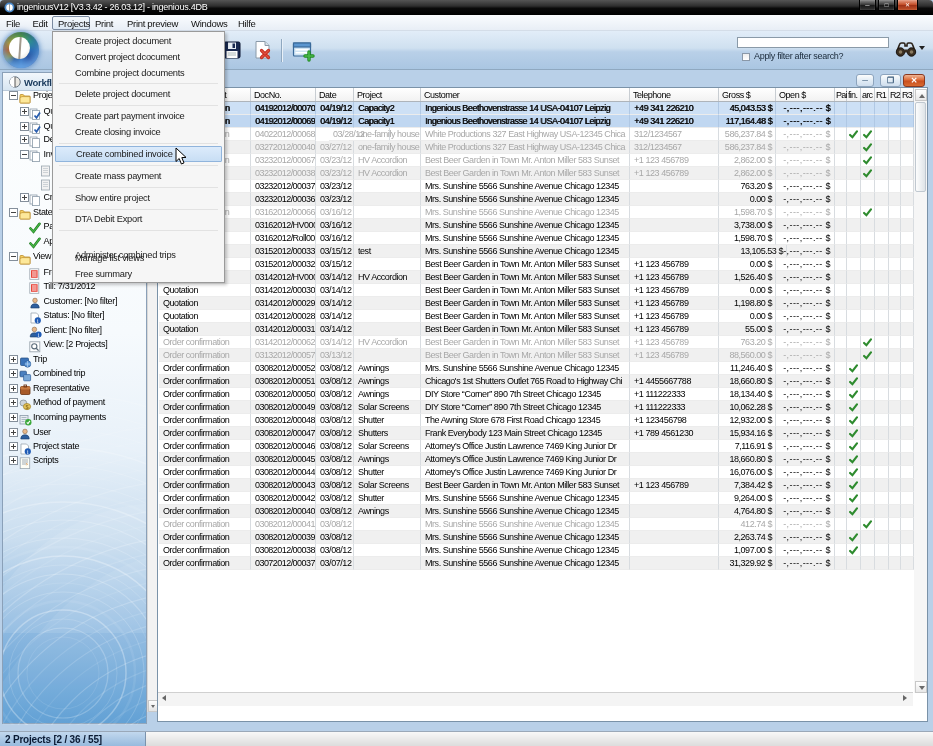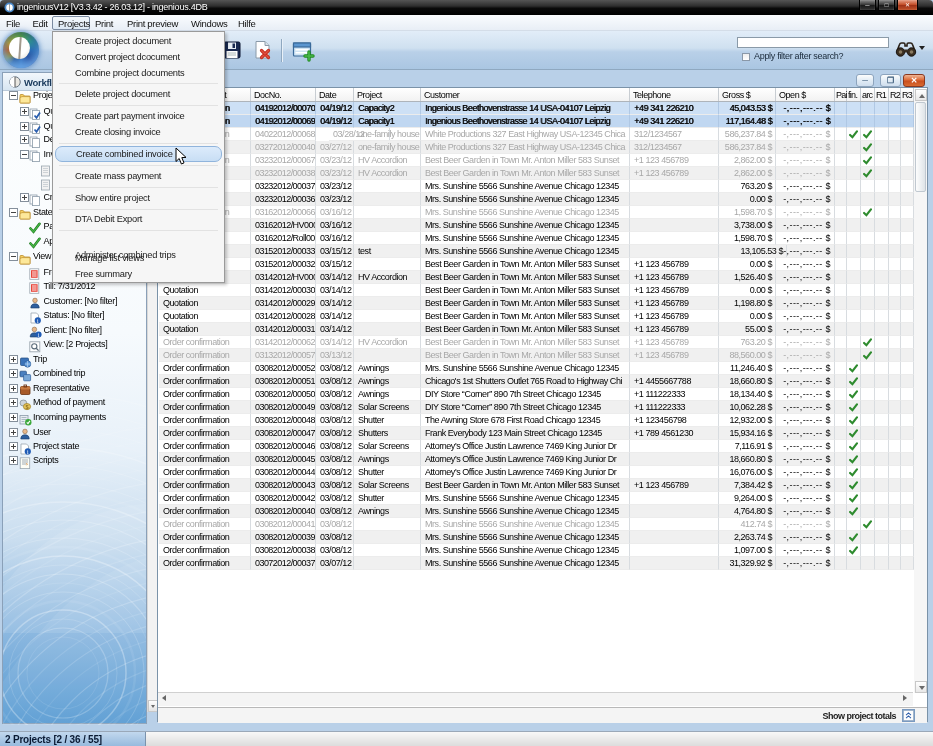--- a/index.html
+++ b/index.html
@@ -107,21 +107,21 @@
 #statusbar { position:absolute; left:0; top:731px; width:933px; height:15px;
   background:linear-gradient(#f8f8f8,#dcdcdc); border-top:1px solid #9aa8b8; }
 #sbleft { position:absolute; left:0; top:0; width:146px; height:15px;
   background:linear-gradient(#c2d8ee,#94b8dc); border-right:1px solid #7a92ac; }
 #sbleft span { position:absolute; left:5px; top:2px; font-size:10px; letter-spacing:-0.2px; font-weight:bold; color:#0a1a33; }
 
 #dropdown { position:absolute; left:52px; top:31px; width:173px; height:252px;
   background:#f6f6f6; border:1px solid #9a9a9a; box-shadow:2px 2px 3px rgba(0,0,0,.22); z-index:50; }
 .mitem { position:absolute; left:2px; width:167px; height:16px; line-height:16px; padding-left:20px;
   font-size:9.3px; letter-spacing:-0.25px; color:#1a1a1a; }
-.mitem.hl { background:linear-gradient(#dcebfb,#c8def4); border:1px solid #90b4dc; border-radius:7px; line-height:14px; }
+.mitem.hl { background:linear-gradient(#dcebfb,#c8def4); border:1px solid #90b4dc; border-radius:1px; line-height:14px; }
 .msep { position:absolute; left:6px; width:159px; height:1px; background:#e2e2e2; }
 
 #cursor { position:absolute; left:175px; top:147px; z-index:60; }
 
 .hc.nw { padding-left:1px; letter-spacing:-0.7px; overflow:visible; }
 </style></head>
 <body>
 <div id="titlebar">
   <svg id="tlogo" width="11" height="11" viewBox="0 0 22 22">
       <circle cx="11" cy="11" r="10" fill="#4a88c8"></circle>
@@ -267,27 +267,20 @@
       </div>
     <div class="cwb cl">
         <span>✕</span>
       </div>
   </div>
   <div id="twin">
     <div id="hsb">
         <div class="ar lt"></div>
         <div class="ar rt"></div>
       </div>
-    <div id="tfoot">
-        <span>Show project totals</span>
-      <svg id="tfbtn" viewBox="0 0 13 13">
-          <rect x="0.5" y="0.5" width="12" height="12" fill="#fdfdfd" stroke="#90a8c4"></rect>
-          <path d="M3.6 6.1 L6.5 3.5 L9.4 6.1 M3.6 9.6 L6.5 7 L9.4 9.6" fill="none" stroke="#2a5aa8" stroke-width="1.2"></path>
-        </svg>
-    </div>
     <div id="vsb">
         <div class="up"></div>
         <div class="th"></div>
         <div class="dn"></div>
       </div>
   </div>
 </div>
 <div id="statusbar">
   <div id="sbleft">
       <span>2 Projects [2 / 36 / 55]</span>

